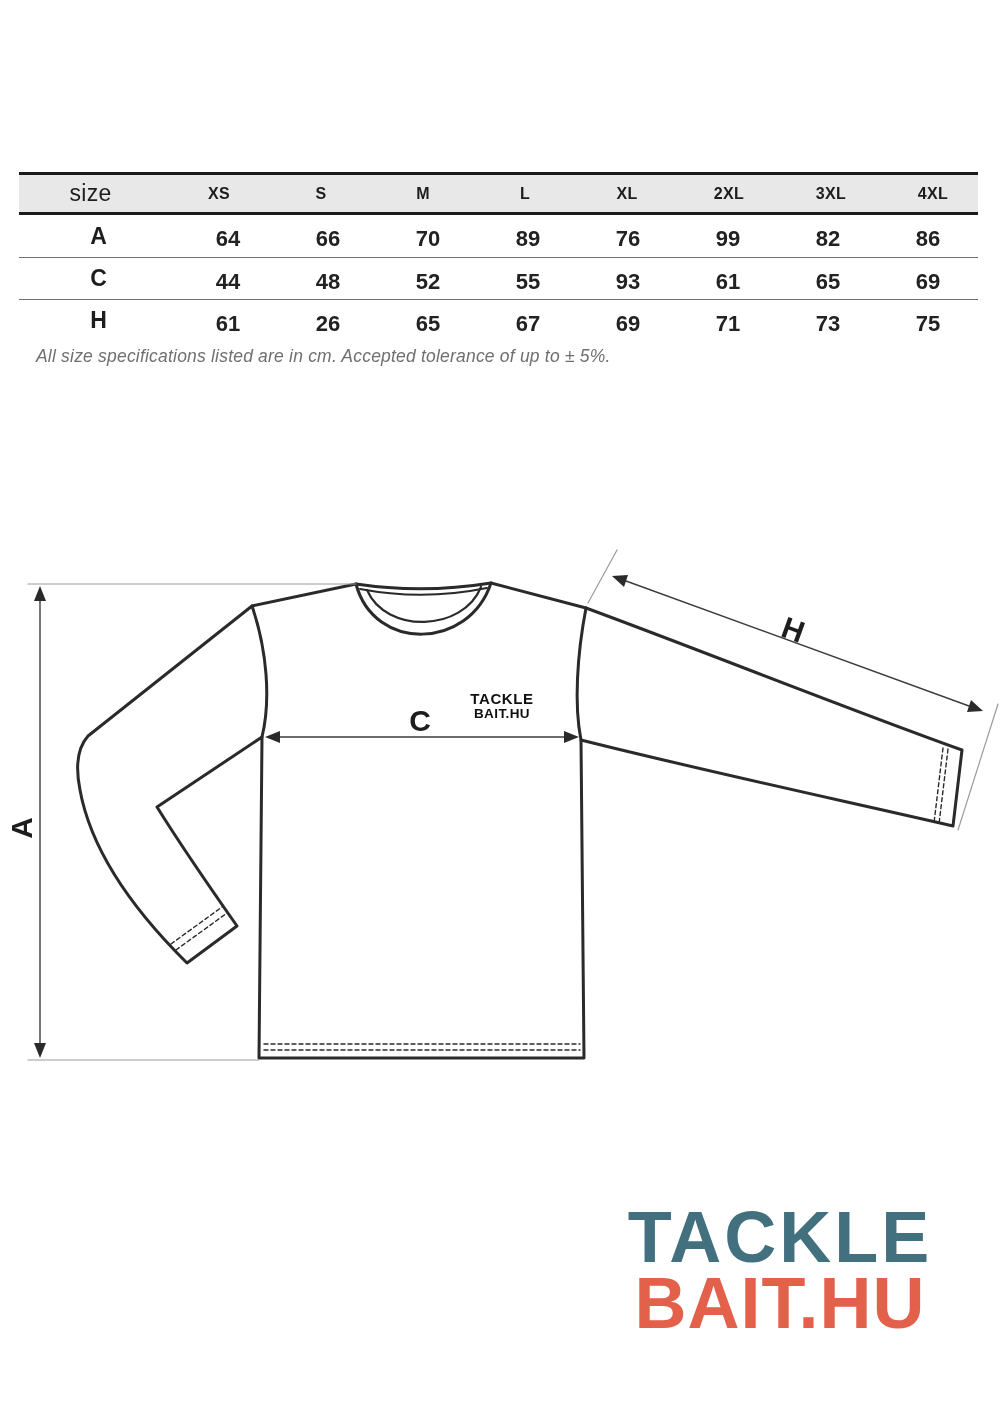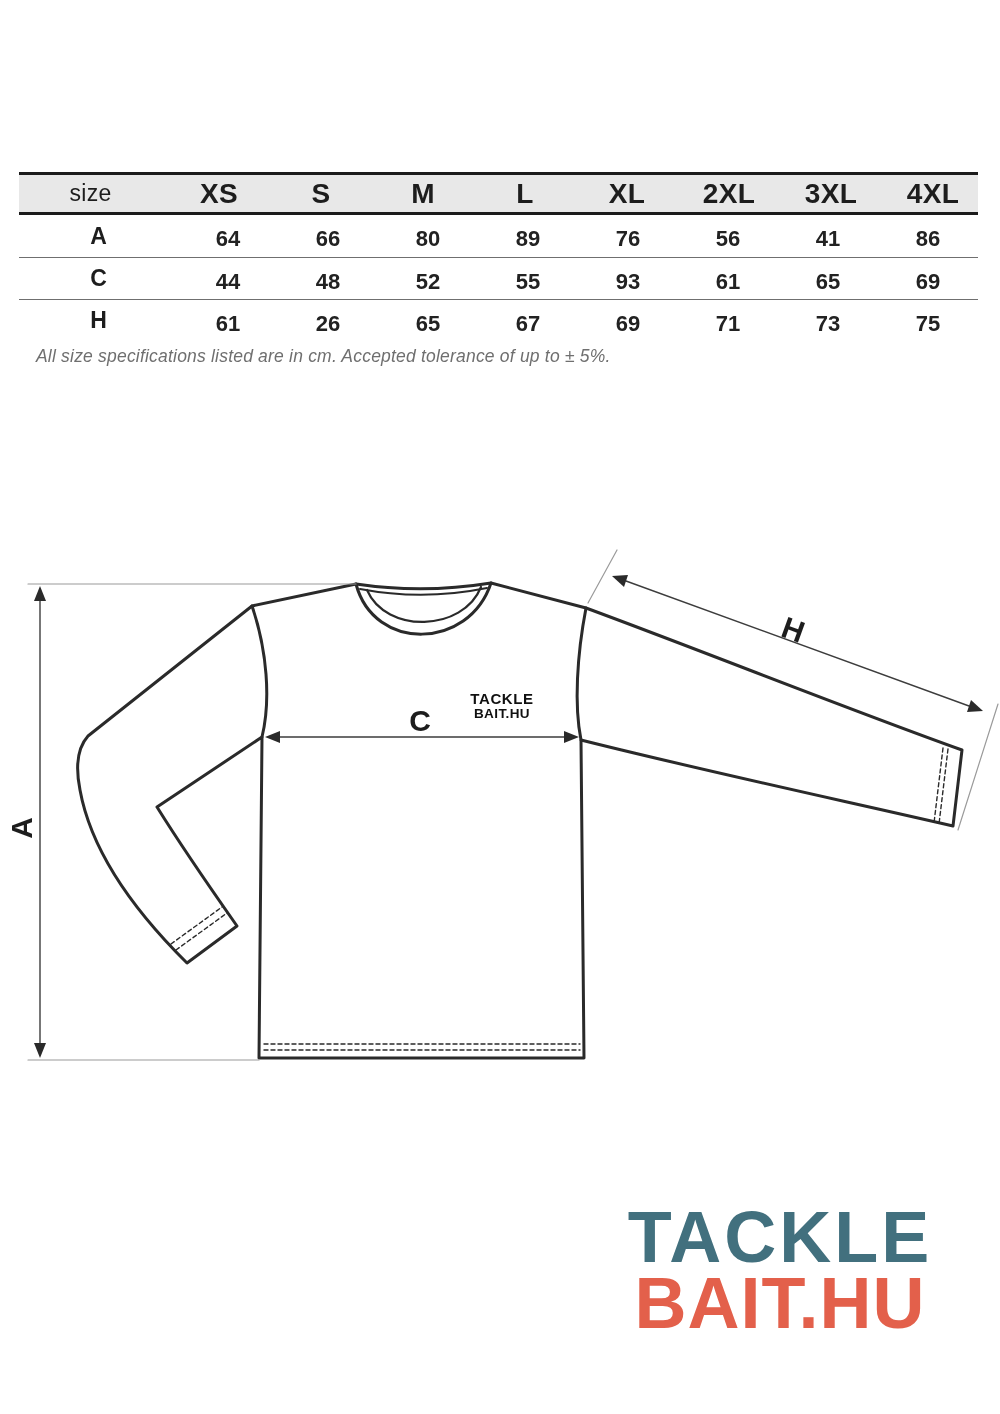--- a/index.html
+++ b/index.html
@@ -9,21 +9,21 @@
   
   .size-table { position:absolute; left:19px; top:172px; width:959px; }
   .t-row { display:flex; align-items:center; }
   .t-head { height:43px; background:#e8e8e8;
             border-top:3px solid #1b1b1b; border-bottom:3px solid #1b1b1b;gap:12px; }
   .t-body-row { height:42px; }
   .t-body-row.sep { border-top:1px solid #6f6f6f; }
   .cell-first { width:159px; text-align:center; }
   .cell { width:100px; text-align:center; }
   .t-head .cell-first { font-weight:400; font-size:23px; letter-spacing:0.3px; }
-  .t-head .cell { font-weight:700; font-size:28px; letter-spacing:0.3px; }
+  .t-head .cell { font-weight:700; font-size:16px; letter-spacing:0.3px; }
   .row-label { font-weight:700; font-size:23px; }
   .val { font-weight:700; font-size:22px; color:#222;margin-top:6px; }
 
   .note { position:absolute; left:36px; top:346px; font-style:italic;
           font-size:17.5px; color:#6f6f6f; letter-spacing:0.2px; }
 
   
   .diagram-svg { position:absolute; left:0; top:0; width:1000px; height:1414px; }
   .chest-logo { position:absolute; left:452px; top:691px; width:100px;
                 text-align:center; line-height:1.05; color:#101010; }
@@ -50,25 +50,25 @@
     <div class="cell">XL</div>
     <div class="cell">2XL</div>
     <div class="cell">3XL</div>
     <div class="cell">4XL</div>
   </div>
 
   <div class="t-row t-body-row">
     <div class="cell-first row-label">A</div>
     <div class="cell val">64</div>
     <div class="cell val">66</div>
-    <div class="cell val">80</div>
+    <div class="cell val">70</div>
     <div class="cell val">89</div>
     <div class="cell val">76</div>
-    <div class="cell val">56</div>
-    <div class="cell val">41</div>
+    <div class="cell val">99</div>
+    <div class="cell val">82</div>
     <div class="cell val">86</div>
   </div>
 
   <div class="t-row t-body-row sep">
     <div class="cell-first row-label">C</div>
     <div class="cell val">44</div>
     <div class="cell val">48</div>
     <div class="cell val">52</div>
     <div class="cell val">55</div>
     <div class="cell val">93</div>

